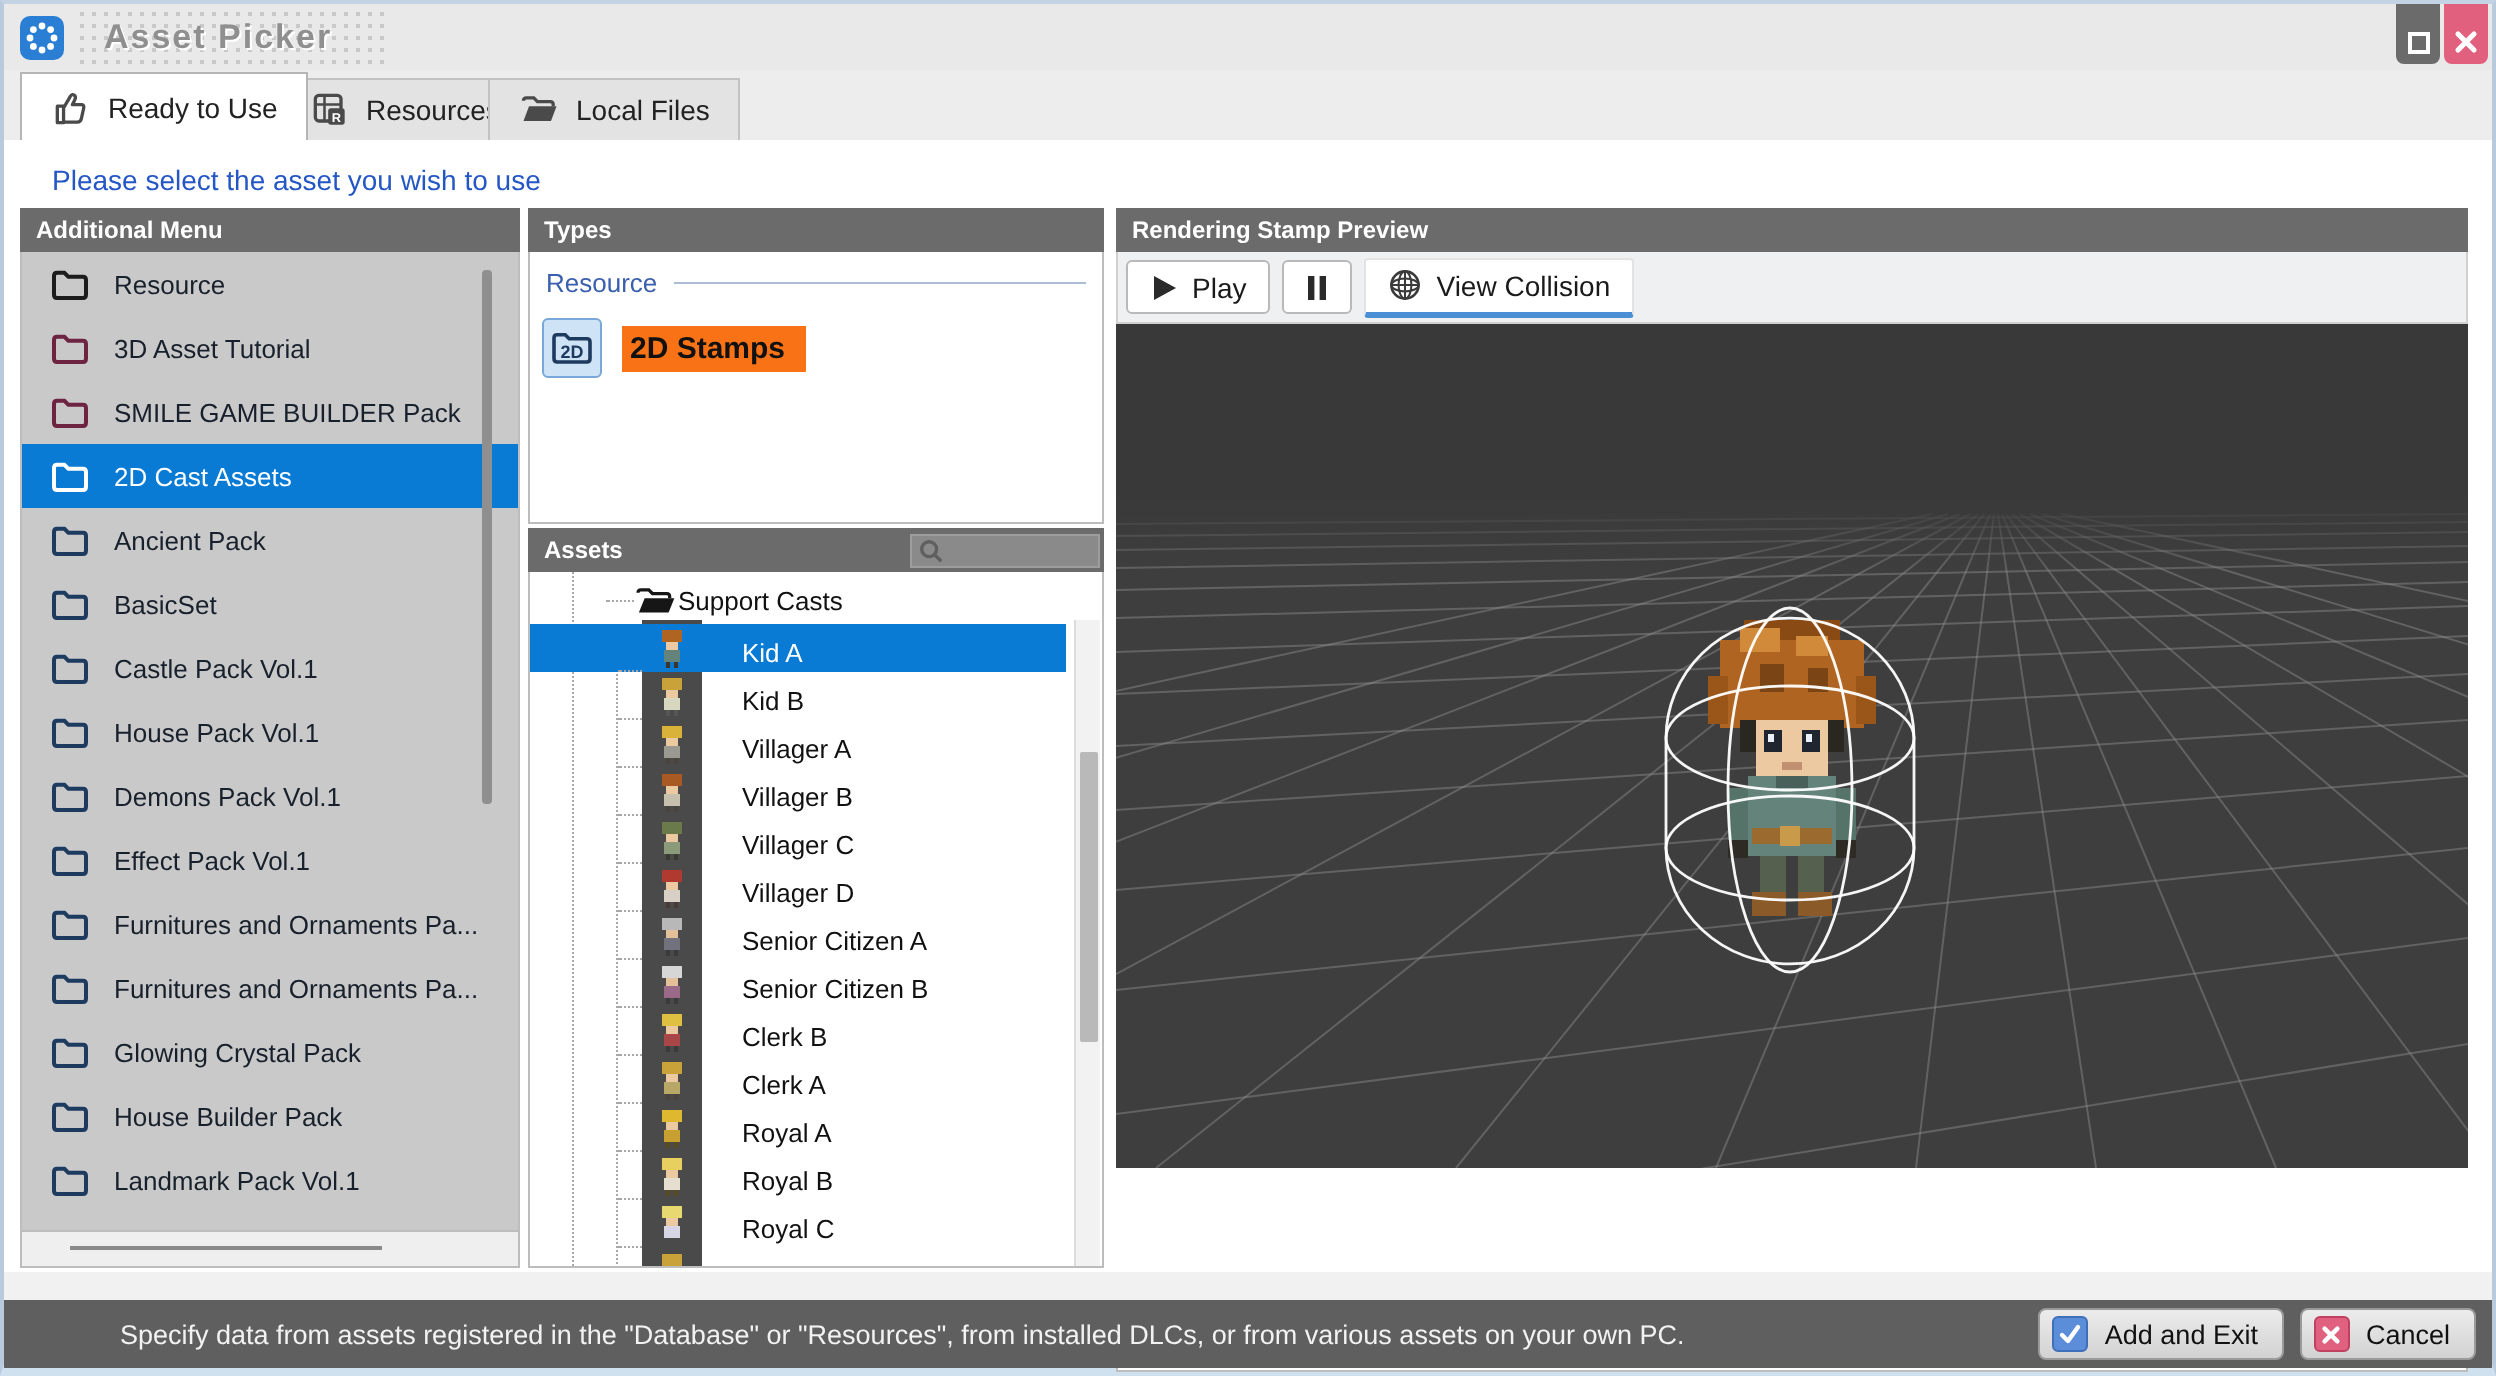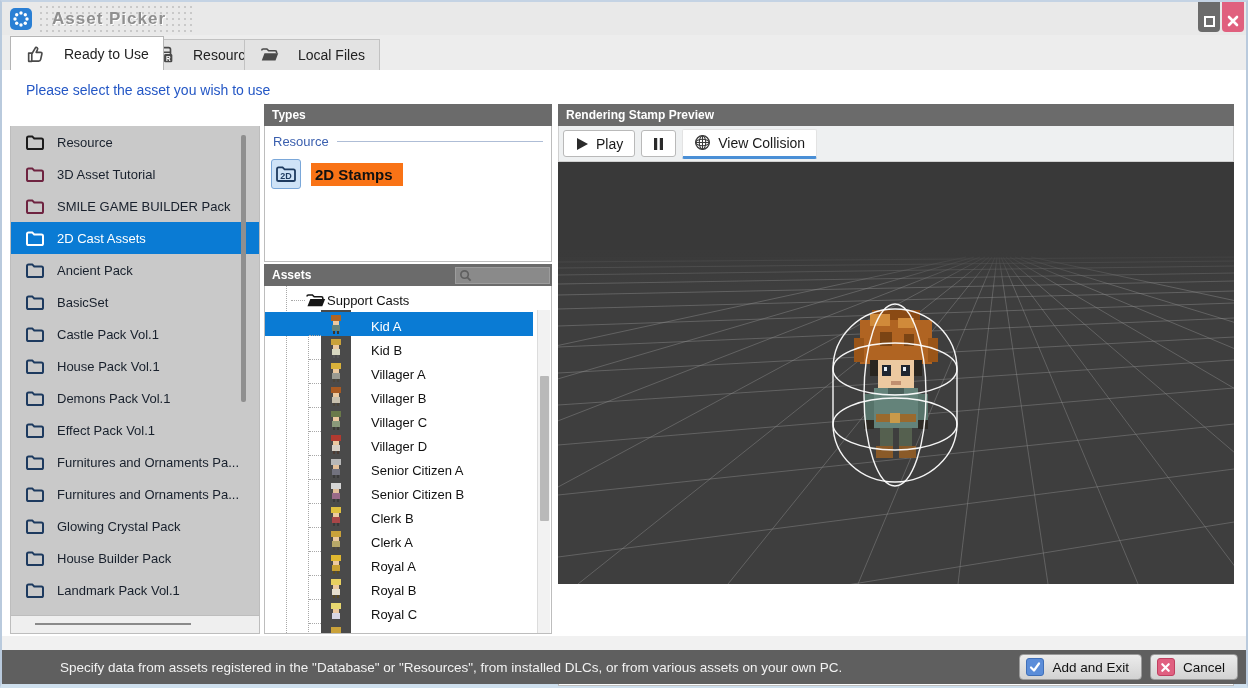--- a/index.html
+++ b/index.html
@@ -21,21 +21,21 @@
     background-image:radial-gradient(#c9c9c9 1.1px, transparent 1.2px); background-size:6px 6px;
   }
   .title-text { font-size:17px; font-weight:bold; letter-spacing:1px; color:#8f8f8f; text-shadow:1px 1px 0 #ffffff; }
   .win-btn { position:absolute; top:0; height:30px; border-radius:0 0 4px 4px; display:flex; align-items:center; justify-content:center; cursor:pointer; }
   .btn-max { right:26px; width:22px; background:#6b6b6b; }
   .btn-max .sq { width:11px; height:11px; border:2px solid #ffffff; margin-top:8px; }
   .btn-close { right:2px; width:22px; background:#e0607e; color:#fff; font-weight:bold; font-size:13px; padding-top:8px; }
 
   
   .tabbar { position:absolute; left:0; top:33px; width:100%; height:35px; background:#ededed; }
-  .tab { position:absolute; bottom:0; height:31px; display:flex; align-items:center; gap:17px; padding:0 14px; font-size:14px; color:#222;
+  .tab { position:absolute; bottom:0; height:31px; display:flex; align-items:center; gap:7px; padding:0 14px; font-size:14px; color:#222;
          background:#e3e3e3; border:1px solid #c2c2c2; border-bottom:none; cursor:pointer; }
   .tab.active { height:34px; background:#ffffff; border-color:#b5b5b5; z-index:2; }
   .tab-icon { width:22px; height:22px; }
 
   
   .content { position:absolute; left:0; top:68px; width:100%; height:566px; background:#ffffff; }
   .instruction { position:absolute; left:24px; top:12px; font-size:14px; color:#2457c5; }
 
   .panel-header { background:#6b6b6b; color:#ffffff; font-size:12px; font-weight:bold; padding:4px 8px; height:22px; }
 
@@ -60,21 +60,21 @@
   .stamp-label { font-size:15px; font-weight:bold; color:#111; background:#f97316; padding:3px 10px 3px 4px; }
 
   
   .assets-panel { position:absolute; left:262px; top:194px; width:288px; height:370px; }
   .assets-header { position:relative; }
   .search-box { position:absolute; right:2px; top:3px; width:95px; height:17px; background:#8a8a8a; border:1px solid #9d9d9d; display:flex; align-items:center; padding-left:3px; cursor:text; }
   .assets-body { position:absolute; left:0; top:22px; width:288px; height:348px; background:#ffffff; border:1px solid #bdbdbd; border-top:none; overflow:hidden; }
   .tree-vline { position:absolute; left:21px; top:0; width:1px; height:100%; border-left:1px dotted #a8a8a8; }
   .tree-vline2 { position:absolute; left:43px; top:26px; width:1px; height:340px; border-left:1px dotted #a8a8a8; }
   .sprite-strip { position:absolute; left:56px; top:24px; width:30px; height:324px; background:#4a4a4a; }
-  .tree-root { position:absolute; left:4px; top:2px; height:24px; display:flex; align-items:center; font-size:13px; color:#111; }
+  .tree-root { position:absolute; left:16px; top:2px; height:24px; display:flex; align-items:center; font-size:13px; color:#111; }
   .tree-root .connector { width:14px; border-top:1px dotted #a8a8a8; margin-left:22px; }
   .tree-rows { position:absolute; left:0; top:26px; width:286px; }
   .tree-row { position:relative; height:24px; display:flex; align-items:flex-end; font-size:13px; color:#111; cursor:pointer; }
   .tree-row .connector { width:12px; border-top:1px dotted #a8a8a8; margin-left:44px; }
   .tree-row .sprite-slot { position:absolute; left:56px; width:30px; height:24px; display:flex; align-items:center; justify-content:center; }
   .tree-row .lbl { margin-left:46px; padding:2px 4px; }
   .tree-row.selected .lbl { color:#fff; }
   .tree-row.selected::before { content:""; position:absolute; left:0; right:18px; top:0; bottom:0; background:#0a7bd4; }
   .tree-row * { position:relative; }
   .ascroll-track { position:absolute; right:1px; top:24px; width:13px; height:323px; background:#f2f2f2; border-left:1px solid #dcdcdc; }
@@ -158,20 +158,21 @@
         <path d="M3 18 l3-8 h15 l-3 8 z" fill="#4a4a4a"></path>
       </svg>
       <span>Local Files</span>
     </div>
   </div>
 
   <div class="content">
     <div class="instruction">Please select the asset you wish to use</div>
 
     <div class="left-panel">
+      <div class="panel-header">Additional Menu</div>
       <div class="left-body">
         <div class="menu-item">
           <svg width="20" height="18" viewBox="0 0 20 18">
               <path d="M2 5 q0-1.6 1.6-1.6 h3.6 l2 2 h7.2 q1.6 0 1.6 1.6 v7.4 q0 1.6-1.6 1.6 H3.6 q-1.6 0-1.6-1.6 z" fill="none" stroke="#1c1c1c" stroke-width="2"></path>
             </svg>
           <span>Resource</span>
         </div>
         <div class="menu-item">
           <svg width="20" height="18" viewBox="0 0 20 18">
               <path d="M2 5 q0-1.6 1.6-1.6 h3.6 l2 2 h7.2 q1.6 0 1.6 1.6 v7.4 q0 1.6-1.6 1.6 H3.6 q-1.6 0-1.6-1.6 z" fill="none" stroke="#6e2340" stroke-width="2"></path>

